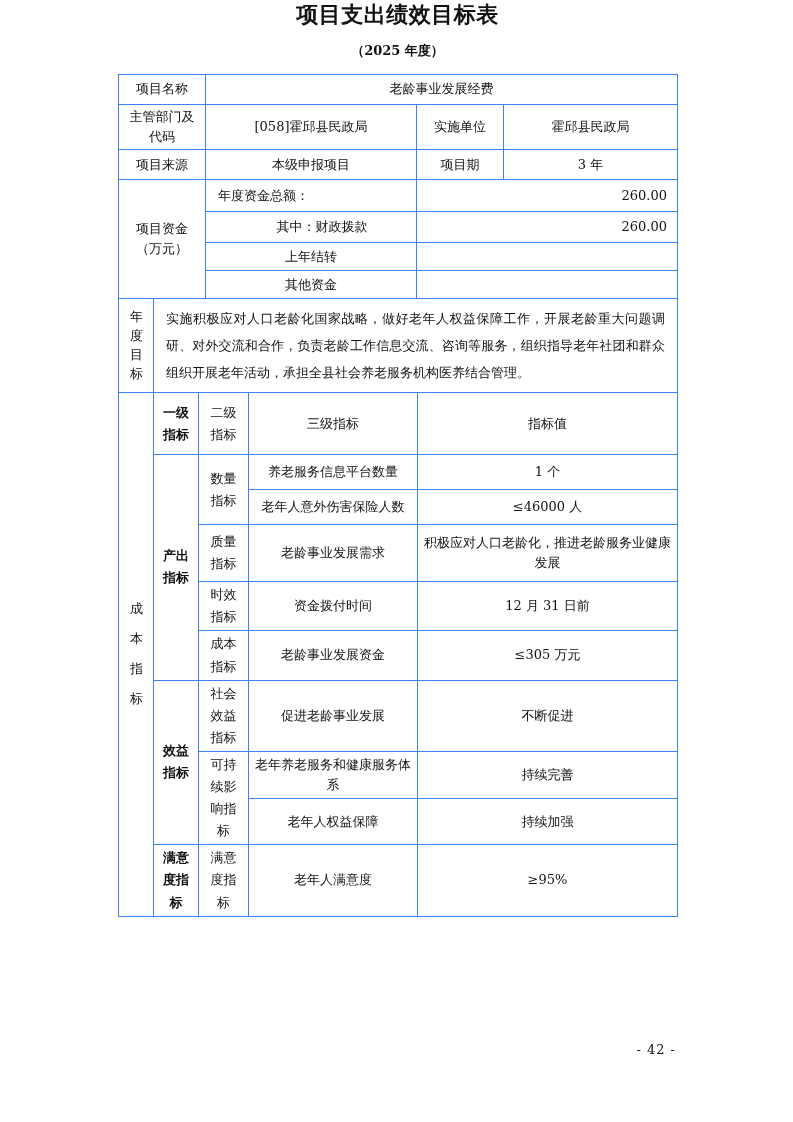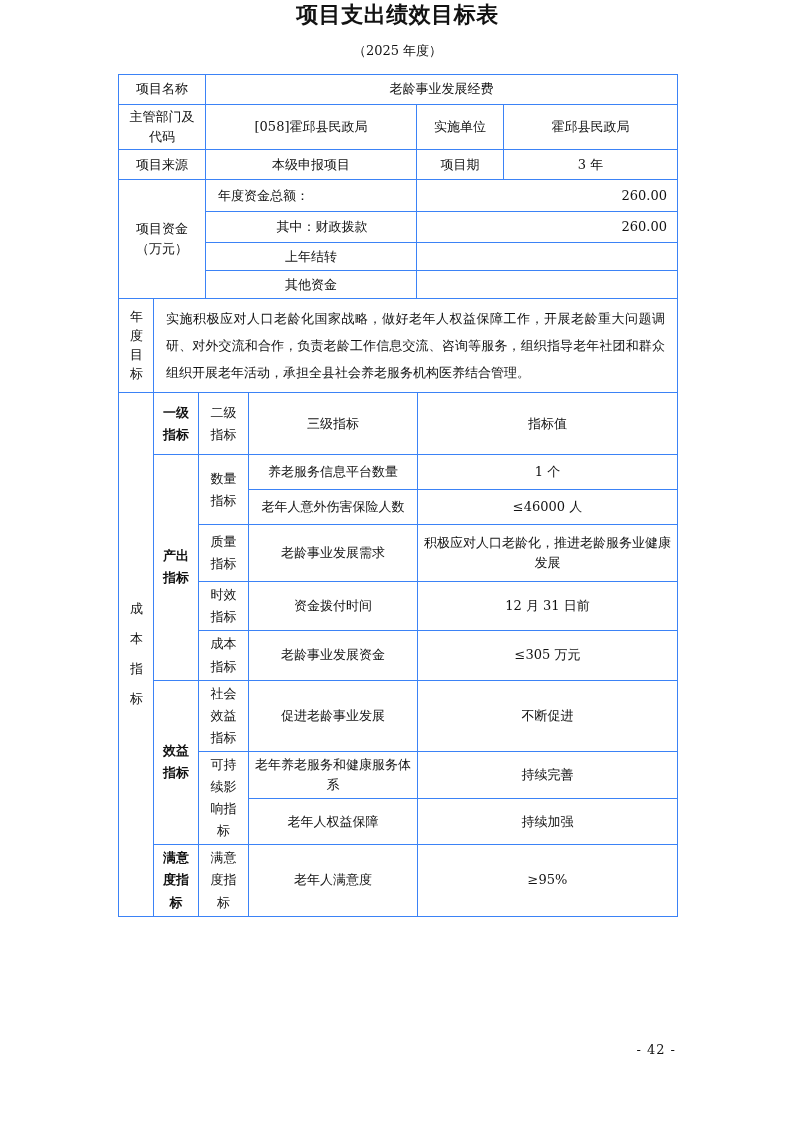--- a/index.html
+++ b/index.html
@@ -15,20 +15,21 @@
   .doc-title {
     text-align: center;
     font-size: 22px;
     font-weight: bold;
     letter-spacing: 0.5px;
   }
   .doc-subtitle {
     margin-top: 12px;
     text-align: center;
     font-size: 13px;
+    font-weight: bold;
   }
   table {
     width: 559px;
     border-collapse: collapse;
     table-layout: fixed;
     font-size: 13px;
   }
   #info-table { margin-top: 14px; }
   #goal-table, #perf-table { margin-top: -1px; }
   td {

